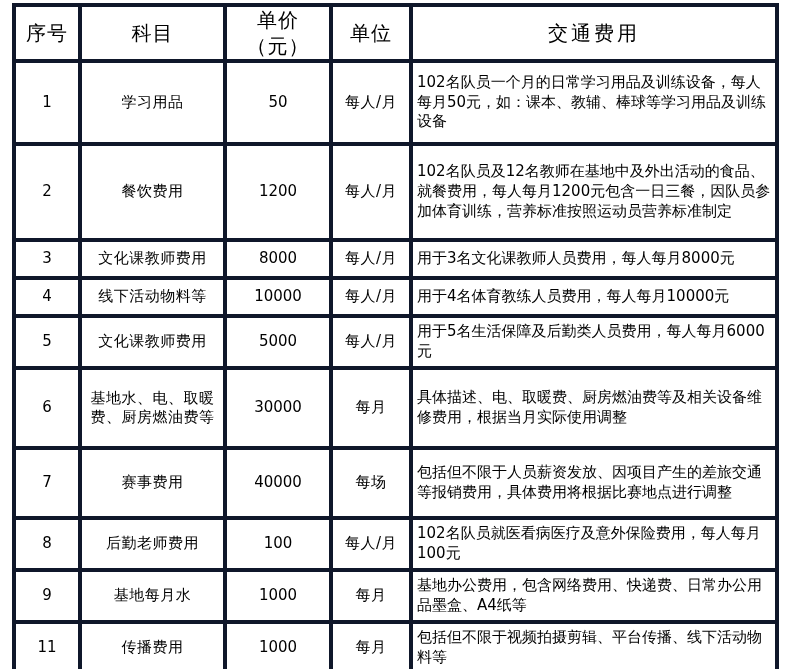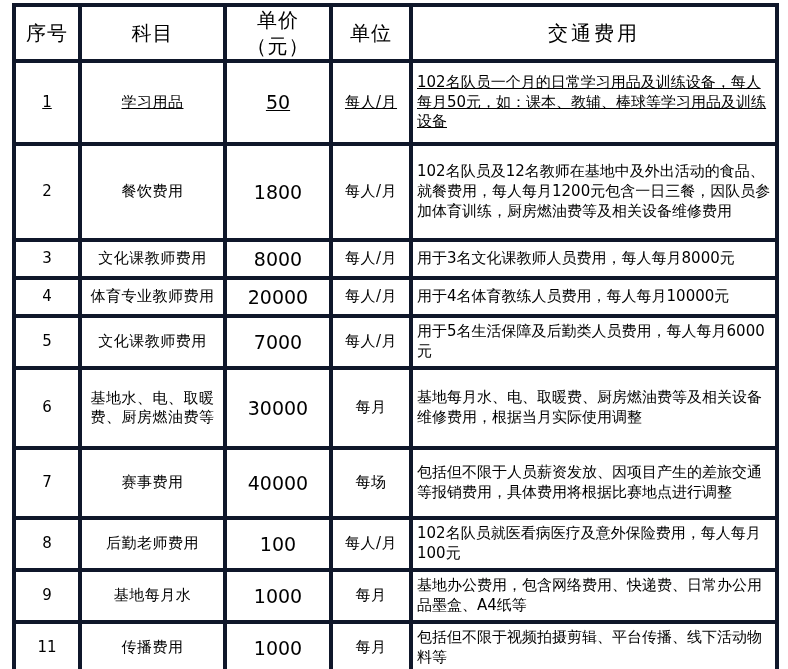--- a/index.html
+++ b/index.html
@@ -63,25 +63,25 @@
   tbody td.cell-unit {
     text-align: center;
   }
   tbody td.cell-desc {
     text-align: left;
     padding: 2px 2px 2px 4px;
     line-height: 1.32;
   }
   tbody td.cell-index { font-size: 15px; }
   tbody td.cell-item { letter-spacing: 0.5px; }
-  tbody td.cell-price { font-size: 19px; }
+  tbody td.cell-price { font-size: 15px; }
   tbody td.cell-unit { letter-spacing: 0.5px; }
 
   
-  tr[data-row="1"] > td  { height: 75px; text-decoration: underline; }
+  tr[data-row="1"] > td  { height: 75px; }
   tr[data-row="2"] > td  { height: 88px; }
   tr[data-row="3"] > td  { height: 30px; }
   tr[data-row="4"] > td  { height: 30px; }
   tr[data-row="5"] > td  { height: 44px; }
   tr[data-row="6"] > td  { height: 72px; }
   tr[data-row="7"] > td  { height: 62px; }
   tr[data-row="8"] > td  { height: 44px; }
   tr[data-row="9"] > td  { height: 44px; }
   tr[data-row="10"] > td { height: 44px; }
   tr[data-row="11"] > td { height: 44px; }
@@ -111,51 +111,51 @@
         <tr data-row="1">
           <td class="cell-index">1</td>
           <td class="cell-item">学习用品</td>
           <td class="cell-price">50</td>
           <td class="cell-unit">每人/月</td>
           <td class="cell-desc">102名队员一个月的日常学习用品及训练设备，每人每月50元，如：课本、教辅、棒球等学习用品及训练设备</td>
         </tr>
         <tr data-row="2">
           <td class="cell-index">2</td>
           <td class="cell-item">餐饮费用</td>
-          <td class="cell-price">1800</td>
+          <td class="cell-price">1200</td>
           <td class="cell-unit">每人/月</td>
-          <td class="cell-desc">102名队员及12名教师在基地中及外出活动的食品、就餐费用，每人每月1200元包含一日三餐，因队员参加体育训练，厨房燃油费等及相关设备维修费用</td>
+          <td class="cell-desc">102名队员及12名教师在基地中及外出活动的食品、就餐费用，每人每月1200元包含一日三餐，因队员参加体育训练，营养标准按照运动员营养标准制定</td>
         </tr>
         <tr data-row="3">
           <td class="cell-index">3</td>
           <td class="cell-item">文化课教师费用</td>
           <td class="cell-price">8000</td>
           <td class="cell-unit">每人/月</td>
           <td class="cell-desc">用于3名文化课教师人员费用，每人每月8000元</td>
         </tr>
         <tr data-row="4">
           <td class="cell-index">4</td>
-          <td class="cell-item">体育专业教师费用</td>
-          <td class="cell-price">20000</td>
+          <td class="cell-item">线下活动物料等</td>
+          <td class="cell-price">10000</td>
           <td class="cell-unit">每人/月</td>
           <td class="cell-desc">用于4名体育教练人员费用，每人每月10000元</td>
         </tr>
         <tr data-row="5">
           <td class="cell-index">5</td>
           <td class="cell-item">文化课教师费用</td>
-          <td class="cell-price">7000</td>
+          <td class="cell-price">5000</td>
           <td class="cell-unit">每人/月</td>
           <td class="cell-desc">用于5名生活保障及后勤类人员费用，每人每月6000元</td>
         </tr>
         <tr data-row="6">
           <td class="cell-index">6</td>
           <td class="cell-item">基地水、电、取暖费、厨房燃油费等</td>
           <td class="cell-price">30000</td>
           <td class="cell-unit">每月</td>
-          <td class="cell-desc">基地每月水、电、取暖费、厨房燃油费等及相关设备维修费用，根据当月实际使用调整</td>
+          <td class="cell-desc">具体描述、电、取暖费、厨房燃油费等及相关设备维修费用，根据当月实际使用调整</td>
         </tr>
         <tr data-row="7">
           <td class="cell-index">7</td>
           <td class="cell-item">赛事费用</td>
           <td class="cell-price">40000</td>
           <td class="cell-unit">每场</td>
           <td class="cell-desc">包括但不限于人员薪资发放、因项目产生的差旅交通等报销费用，具体费用将根据比赛地点进行调整</td>
         </tr>
         <tr data-row="8">
           <td class="cell-index">8</td>

